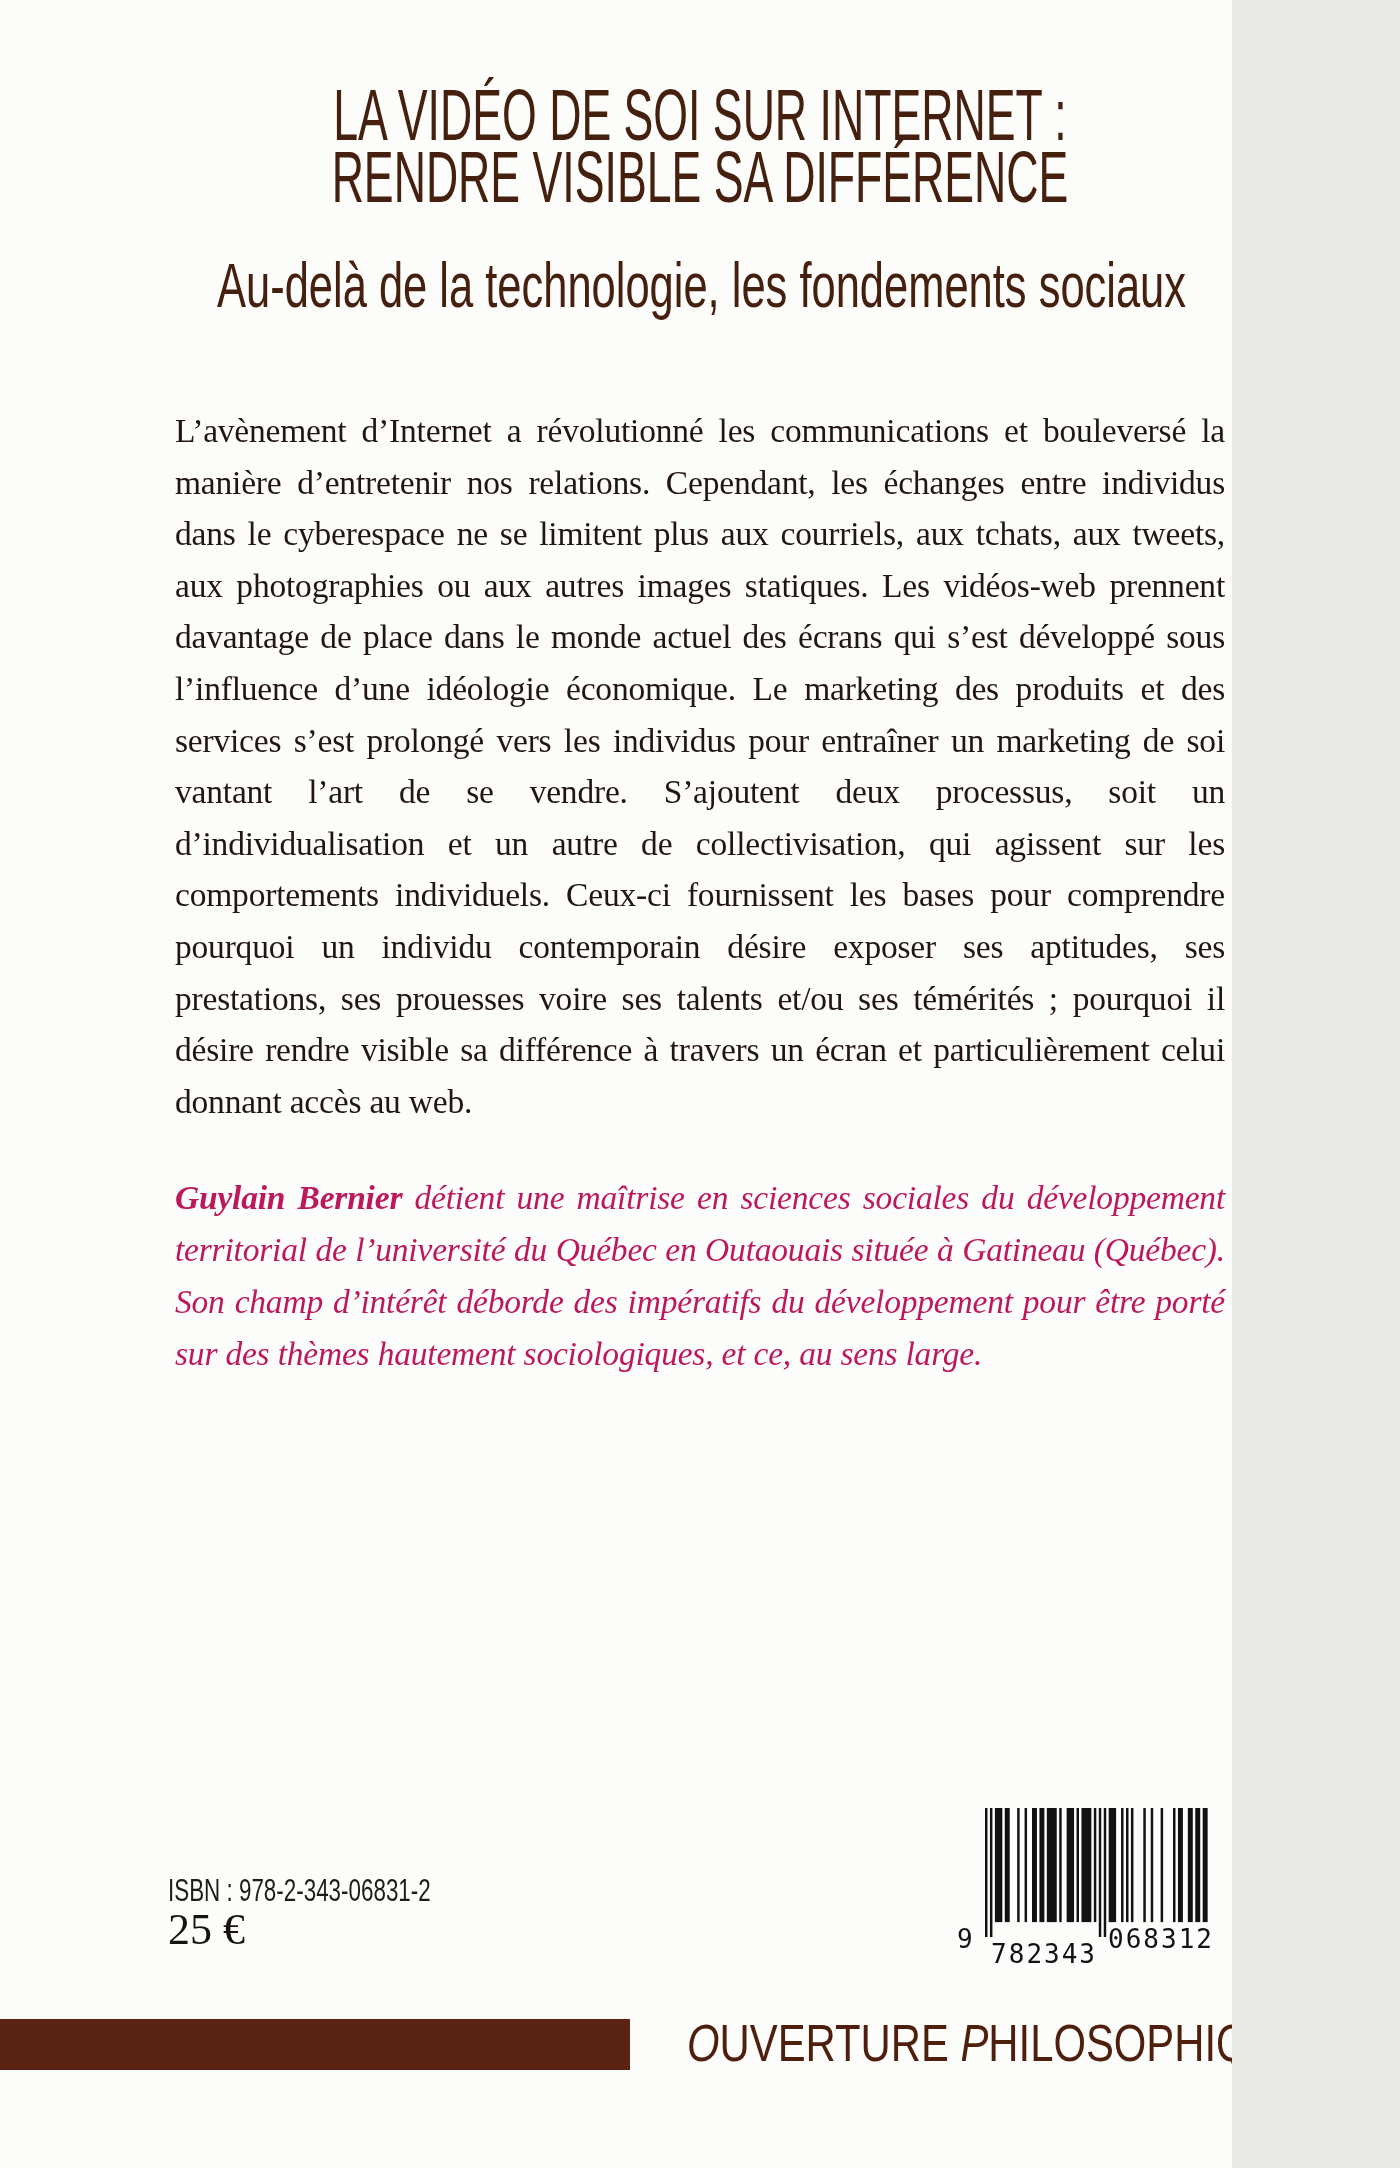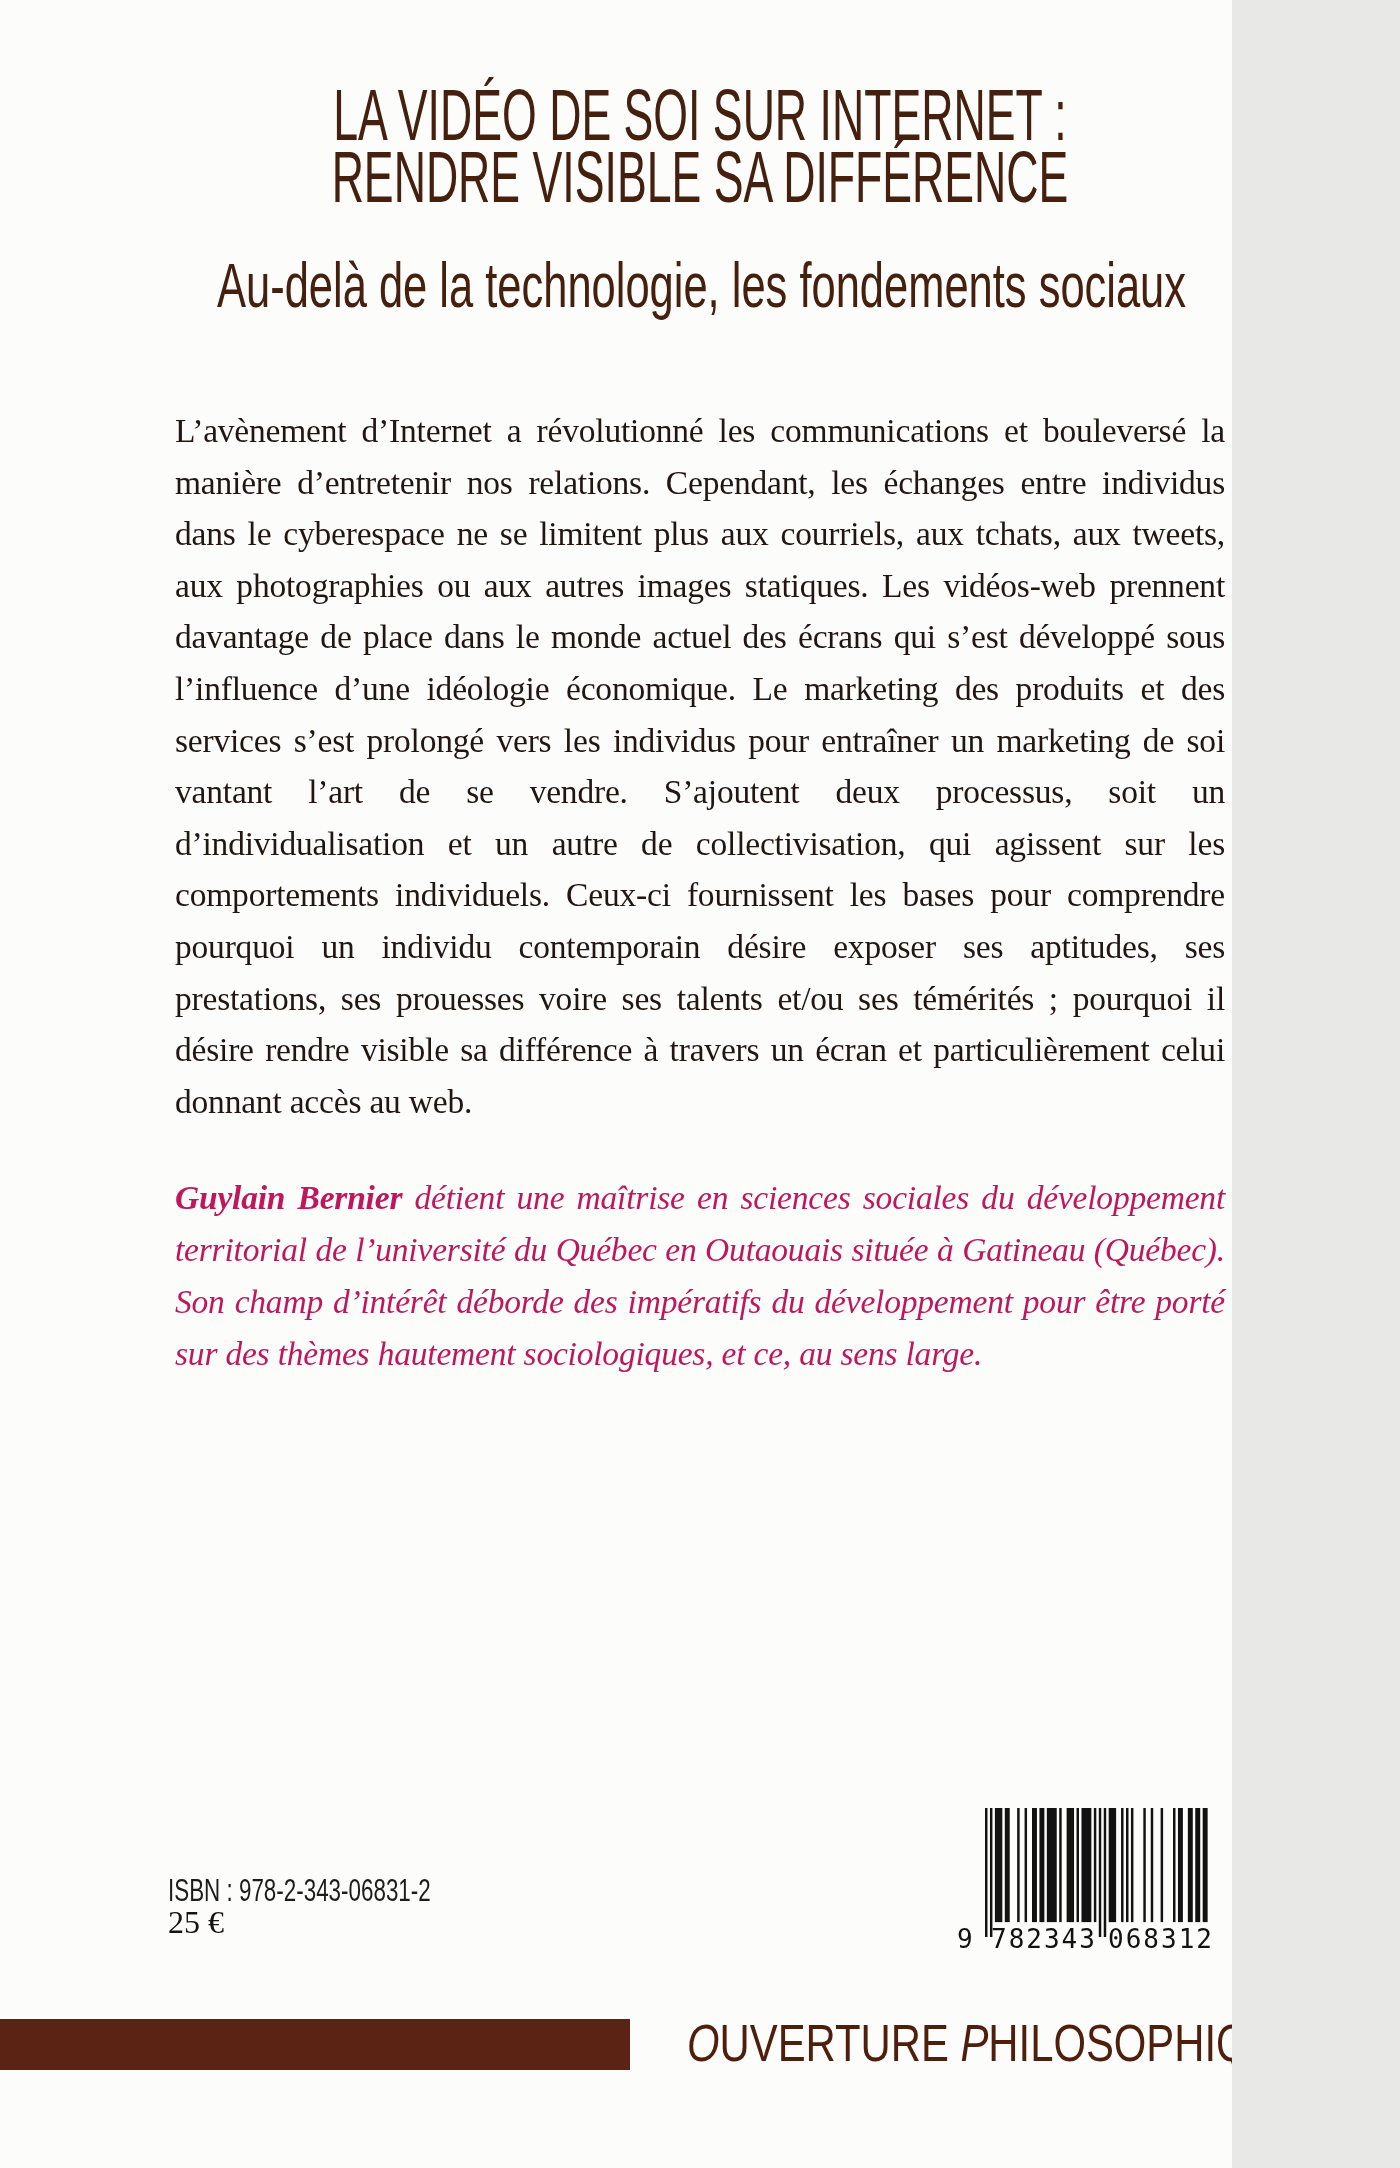--- a/index.html
+++ b/index.html
@@ -38,31 +38,31 @@
   }
   .bio b { font-weight:bold; }
   .isbn {
     position:absolute; left:168px; top:1872px;
     font-family:"Liberation Sans", sans-serif; font-size:32px;
     color:#1c1c1a; transform:scaleX(0.70); transform-origin:0 0;
     white-space:nowrap;
   }
   .price {
     position:absolute; left:168px; top:1904px;
-    font-size:32px; color:#17130f;
+    font-size:44px; color:#17130f;
   }
   .barcode { position:absolute; left:985px; top:1808px; width:235px; height:152px; }
   .barcode svg { display:block; width:235px; height:129px; }
   .barcode svg rect { fill:#121212; }
   .bc-digits {
     position:absolute; top:116px; left:0; width:235px; height:34px;
     font-family:"DejaVu Sans Mono", monospace; font-size:26px; color:#121212;
   }
   .bc-first { position:absolute; left:-28px; top:0; }
-  .bc-left  { position:absolute; left:6px;  top:0; width:106px; text-align:left; letter-spacing:2px; }
+  .bc-left  { position:absolute; left:6px;  top:15px; width:106px; text-align:right; letter-spacing:2px; }
   .bc-right { position:absolute; left:123px; top:0; width:106px; text-align:center; letter-spacing:2px; }
   .collection-bar {
     position:absolute; left:0; top:2019px; width:630px; height:51px;
     background:#5a2313;
   }
   .collection-name {
     position:absolute; left:687px; top:2018px; height:52px; line-height:52px;
     font-family:"Liberation Sans", sans-serif; font-size:51px;
     color:#4f1f0e; transform:scaleX(0.82); transform-origin:0 50%;
     white-space:nowrap;

